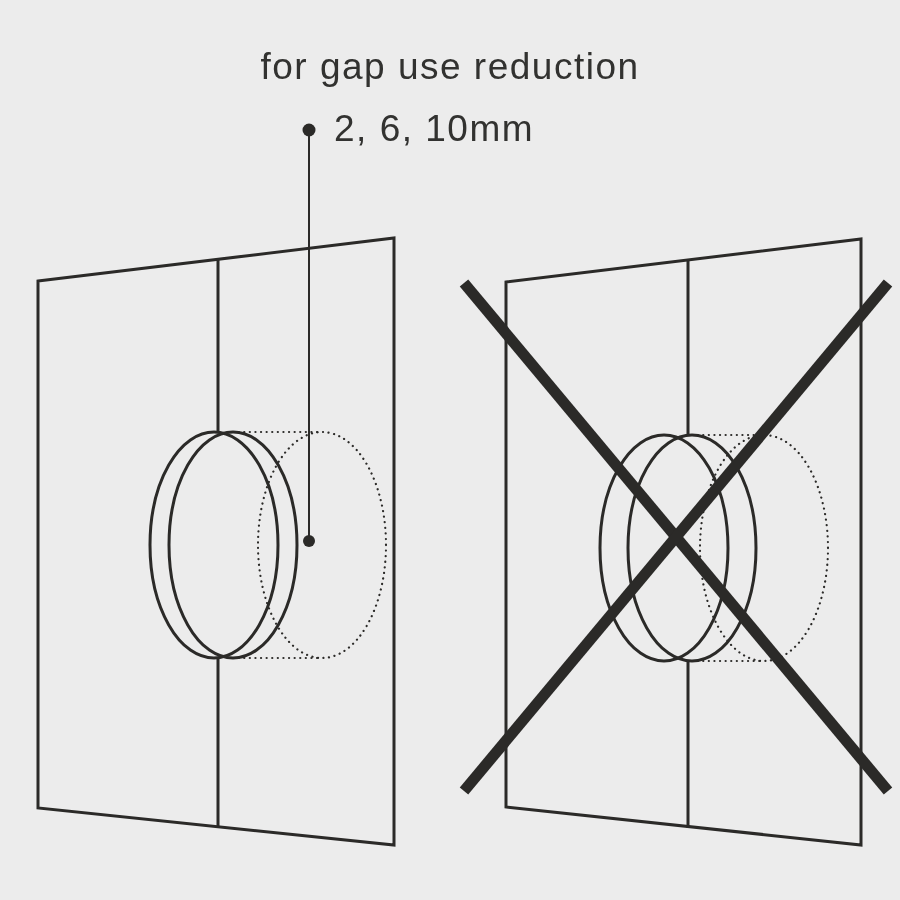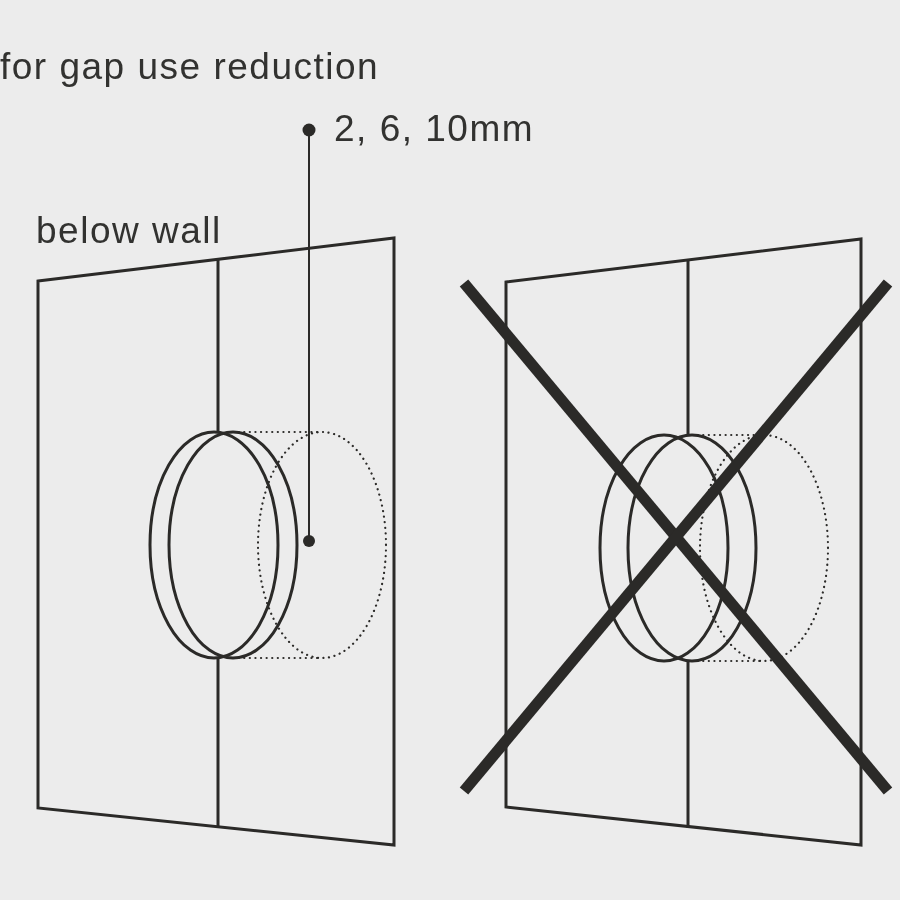--- a/index.html
+++ b/index.html
@@ -7,21 +7,21 @@
     width: 900px; height: 900px;
     background: var(--background, #ececec);
     font-family: "Liberation Sans", sans-serif;
     color: var(--text, #323230);
   }
   .stage { position: relative; width: 900px; height: 900px; overflow: hidden; }
   .diagram-svg { position: absolute; left: 0; top: 0; }
 
   .annotation-title {
     position: absolute; top: 46px; left: 0; width: 900px;
-    font-size: 37px; letter-spacing: 1.5px; font-weight: 500;
+    text-align: center; font-size: 37px; letter-spacing: 1.5px; font-weight: 500;
   }
   .annotation-value {
     position: absolute; top: 108px; left: 334px;
     font-size: 37px; letter-spacing: 1.5px; font-weight: 500;
   }
   .panel-label {
     position: absolute; top: 210px;
     font-size: 37px; letter-spacing: 1.5px; font-weight: 500;
   }
   .label-left { left: 36px; }
@@ -39,21 +39,20 @@
 </style>
 </head>
 <body>
 
 <div class="stage">
 
   <div class="annotation-title">for gap use reduction</div>
 
   <div class="annotation-value">2, 6, 10mm</div>
 
-  <div class="panel-label label-left">below wall</div>
 
 
   <svg class="diagram-svg" width="900" height="900" viewBox="0 0 900 900">
 
     <g>
       <polygon class="ln" points="38,281 394,238 394,845 38,808"></polygon>
       <line class="ln" x1="218" y1="260" x2="218" y2="433"></line>
       <line class="ln" x1="218" y1="657" x2="218" y2="827"></line>
       <ellipse class="ln" cx="214" cy="545" rx="64" ry="113"></ellipse>
       <ellipse class="ln" cx="233" cy="545" rx="64" ry="113"></ellipse>

